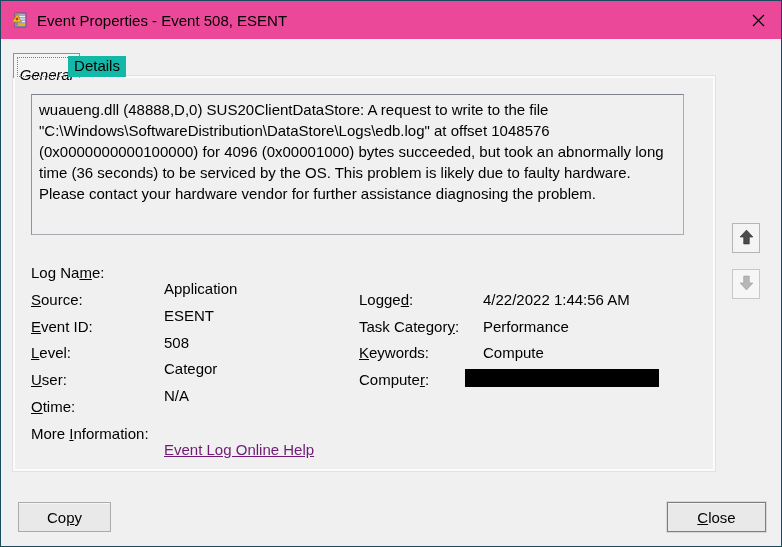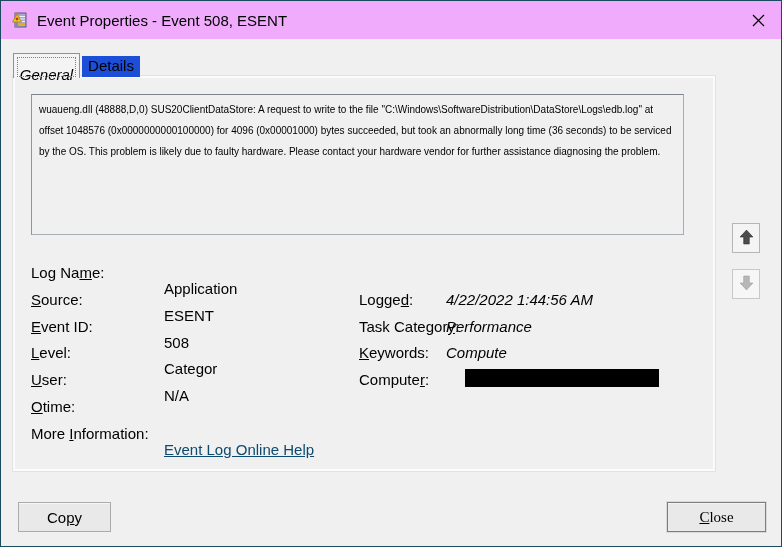--- a/index.html
+++ b/index.html
@@ -8,21 +8,21 @@
     position:relative; width:782px; height:547px;
     border:1px solid #1a4a5e;
     background:#f0f0f0;
     font-family:"Liberation Sans","DejaVu Sans",sans-serif;
     font-size:15px; color:#000;
     overflow:hidden;
   }
   
   .titlebar {
     position:absolute; left:0; top:0; width:780px; height:38px;
-    background:#f0abfc; display:flex; align-items:center;
+    background:#ec4899; display:flex; align-items:center;
   }
   .titlebar .app-icon { margin-left:11px; width:16px; height:16px; flex:0 0 16px; }
   .titlebar .title-text { margin-left:9px; font-size:15px; white-space:nowrap; }
   .close-btn {
     position:absolute; right:0; top:0; width:46px; height:38px;
     display:flex; align-items:center; justify-content:center;
   }
   
   .tab {
     position:absolute; text-align:center;
@@ -30,48 +30,48 @@
   .tab-general {
     left:12px; top:52px; width:67px; height:25px;
     background:#f4f4f4; border:1px solid #919191; border-bottom:none;
     z-index:3; padding-top:12px;font-style:italic;
   }
   .tab-general .focus-rect {
     position:absolute; left:3px; top:3px; right:3px; bottom:1px;
     border:1px dotted #7f7f7f;
   }
   .tab-details {
-    left:81px; top:55px; width:58px; height:21px;
-    background:#1d4ed8; z-index:3; padding-top:1px;
+    left:67px; top:55px; width:58px; height:21px;
+    background:#14b8a6; z-index:3; padding-top:1px;
   }
   
   .tab-panel {
     position:absolute; left:12px; top:75px; width:702px; height:395px;
     background:#f0f0f0;
     border:2px solid #fbfbfb;
     box-shadow:0 0 0 1px #e2e2e2;
     z-index:2;
   }
   
   .desc-box {
     position:absolute; left:16px; top:16px; width:653px; height:141px;
     background:#f0f0f0;
     border:1px solid #a8acb3; border-top:1px solid #7e838c; border-left:1px solid #8f949c;
     padding:4px 8px 4px 7px;
-    font-size:10px; line-height:21px;
+    font-size:15px; line-height:21px;
     overflow:hidden;
   }
   
   .frow { position:absolute; height:20px; white-space:nowrap; }
   .flabel-l { position:absolute; left:16px; }
   .fvalue-l { position:absolute; left:149px;margin-top:16px; }
   .flabel-r { position:absolute; left:344px; }
-  .fvalue-r { position:absolute; left:431px;font-style:italic; }
+  .fvalue-r { position:absolute; left:468px; }
   .ak { text-decoration:underline; }
-  a.evlink { color:#0c4a6e; text-decoration:underline; cursor:pointer; }
+  a.evlink { color:#701a75; text-decoration:underline; cursor:pointer; }
   .redacted {
     position:absolute; left:450px; top:-2px; width:194px; height:18px;
     background:#000000;
   }
   
   .nav-btn {
     position:absolute; left:731px; width:28px; height:30px;
     background:#f4f4f4; border:1px solid #b5b5b5;
     display:flex; align-items:center; justify-content:center;
   }
@@ -79,21 +79,21 @@
   .nav-down { top:268px; background:#f6f6f6; border-color:#c8c8c8; }
   
   .btn {
     position:absolute; height:30px;
     background:#e9e9e9; border:1px solid #ababab;
     display:flex; align-items:center; justify-content:center;
     font-size:15px;
     box-shadow:inset 0 1px 0 #f6f6f6;
   }
   .btn-copy { left:17px; top:501px; width:93px; }
-  .btn-close { left:666px; top:501px; width:99px; border:1px solid #7e7e7e; box-shadow:0 0 0 1px #d9d9d9, inset 0 1px 0 #f3f3f3;font-family:Liberation Serif, serif; }
+  .btn-close { left:666px; top:501px; width:99px; border:1px solid #7e7e7e; box-shadow:0 0 0 1px #d9d9d9, inset 0 1px 0 #f3f3f3; }
 </style>
 </head>
 <body>
 
 <div class="win">
 
   <div class="titlebar">
     <span class="app-icon">
       <svg width="16" height="16" viewBox="0 0 16 16">
         <rect x="3" y="1" width="11" height="14" fill="#aca6c8" stroke="#5f5a7a" stroke-width="1"></rect>

